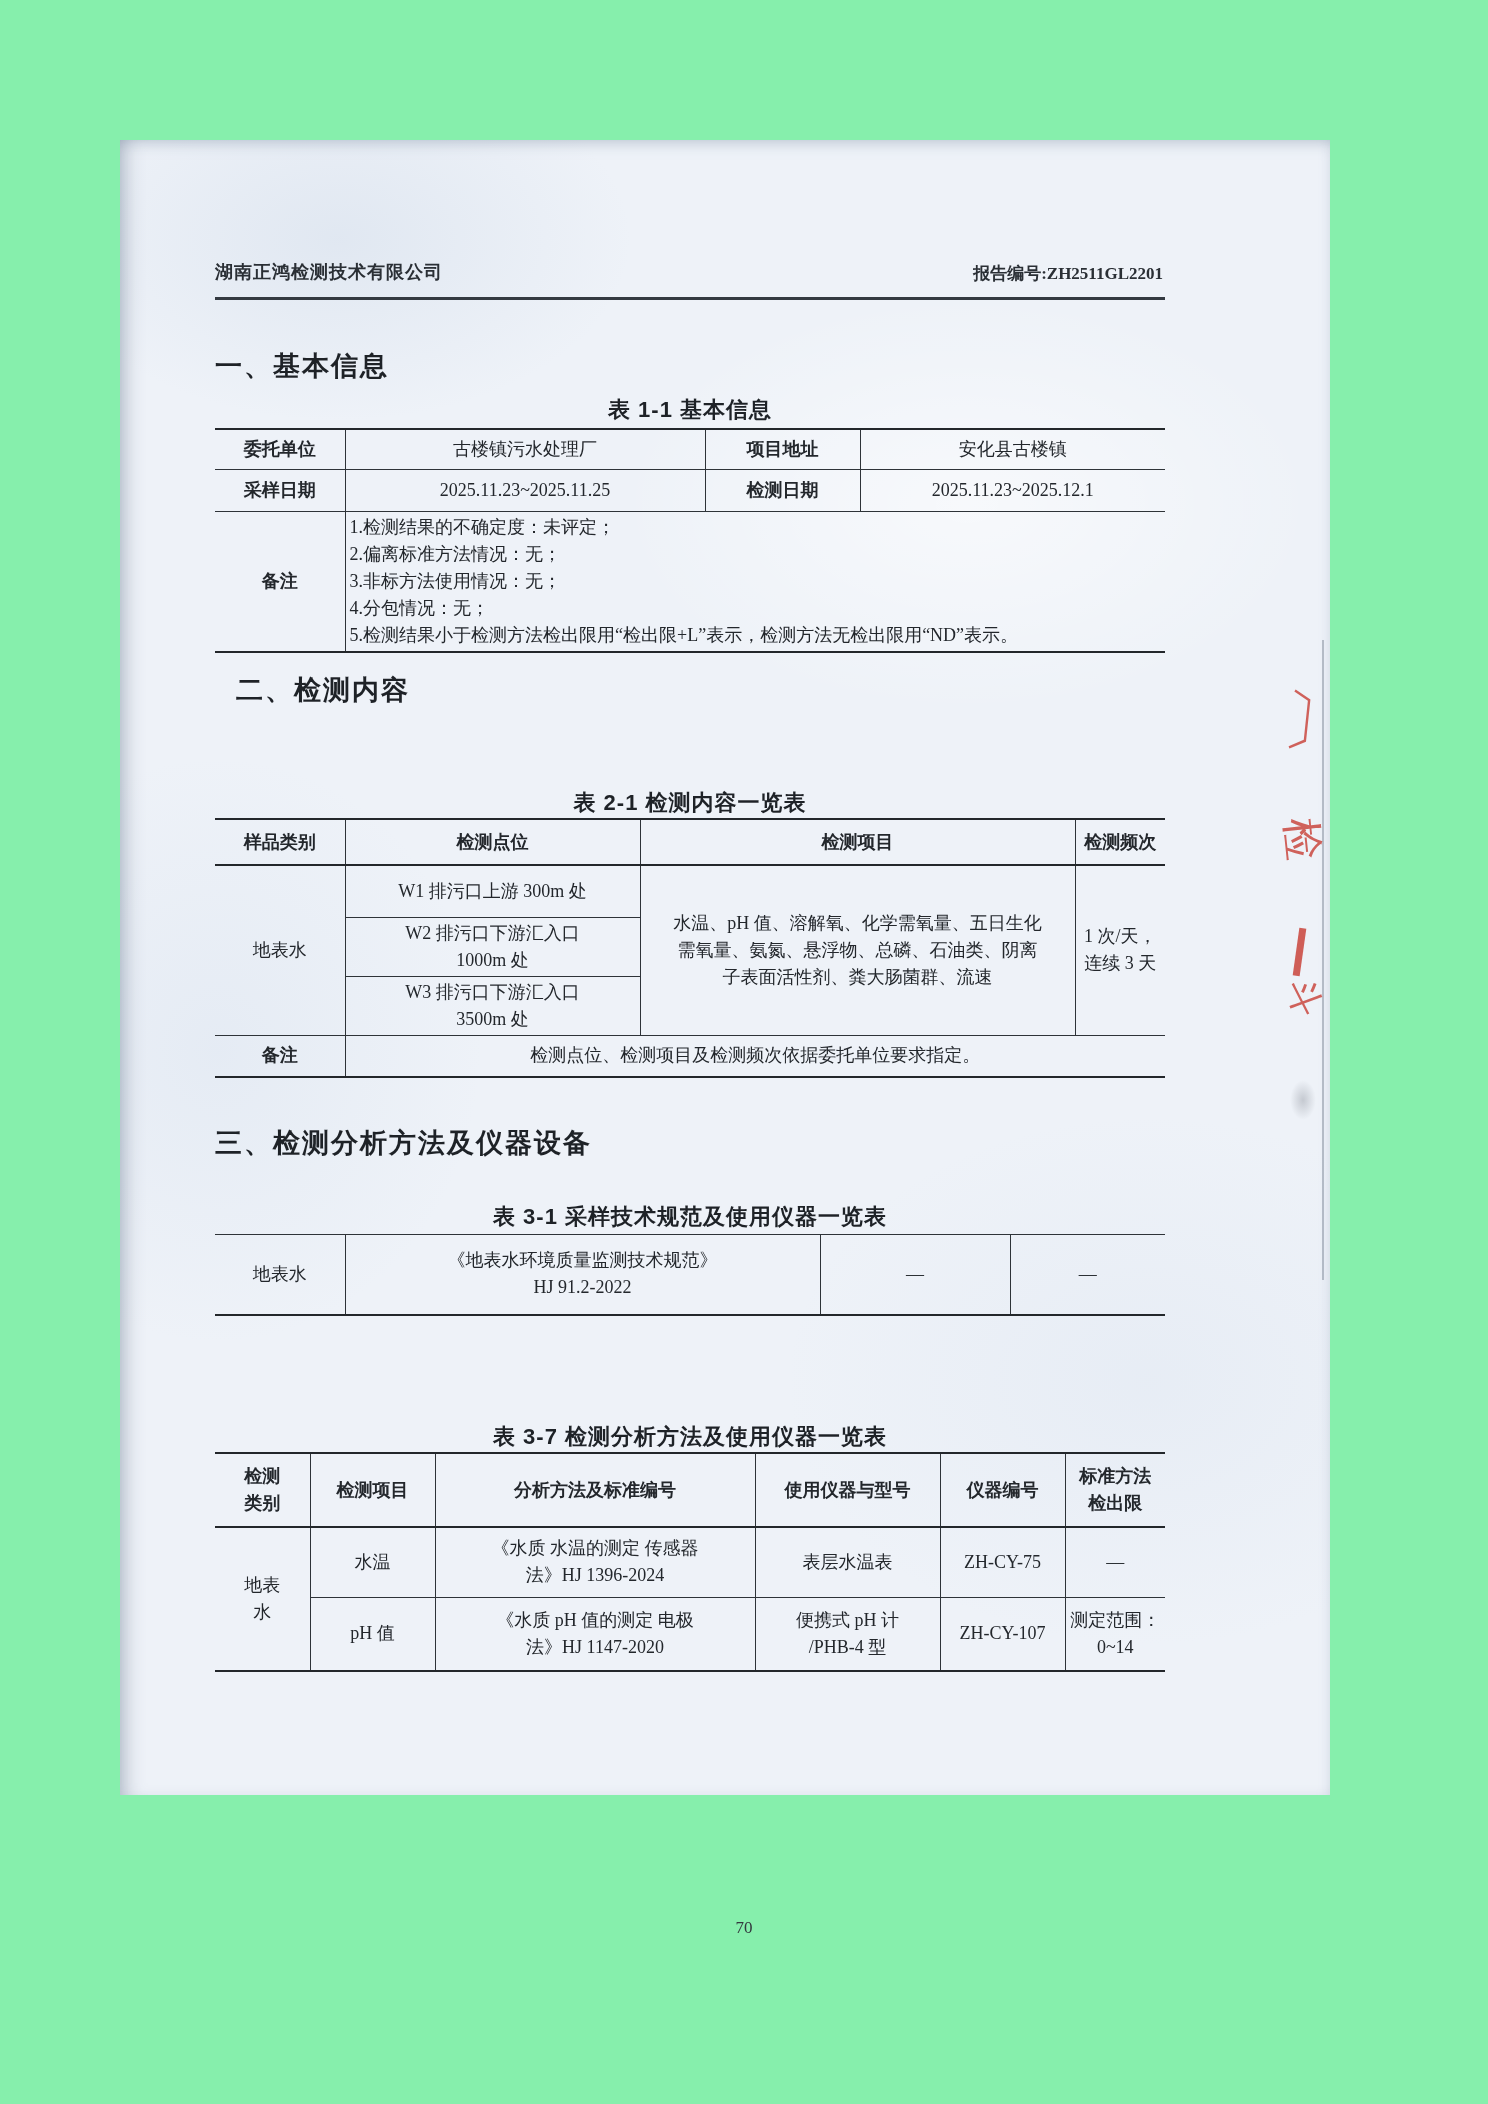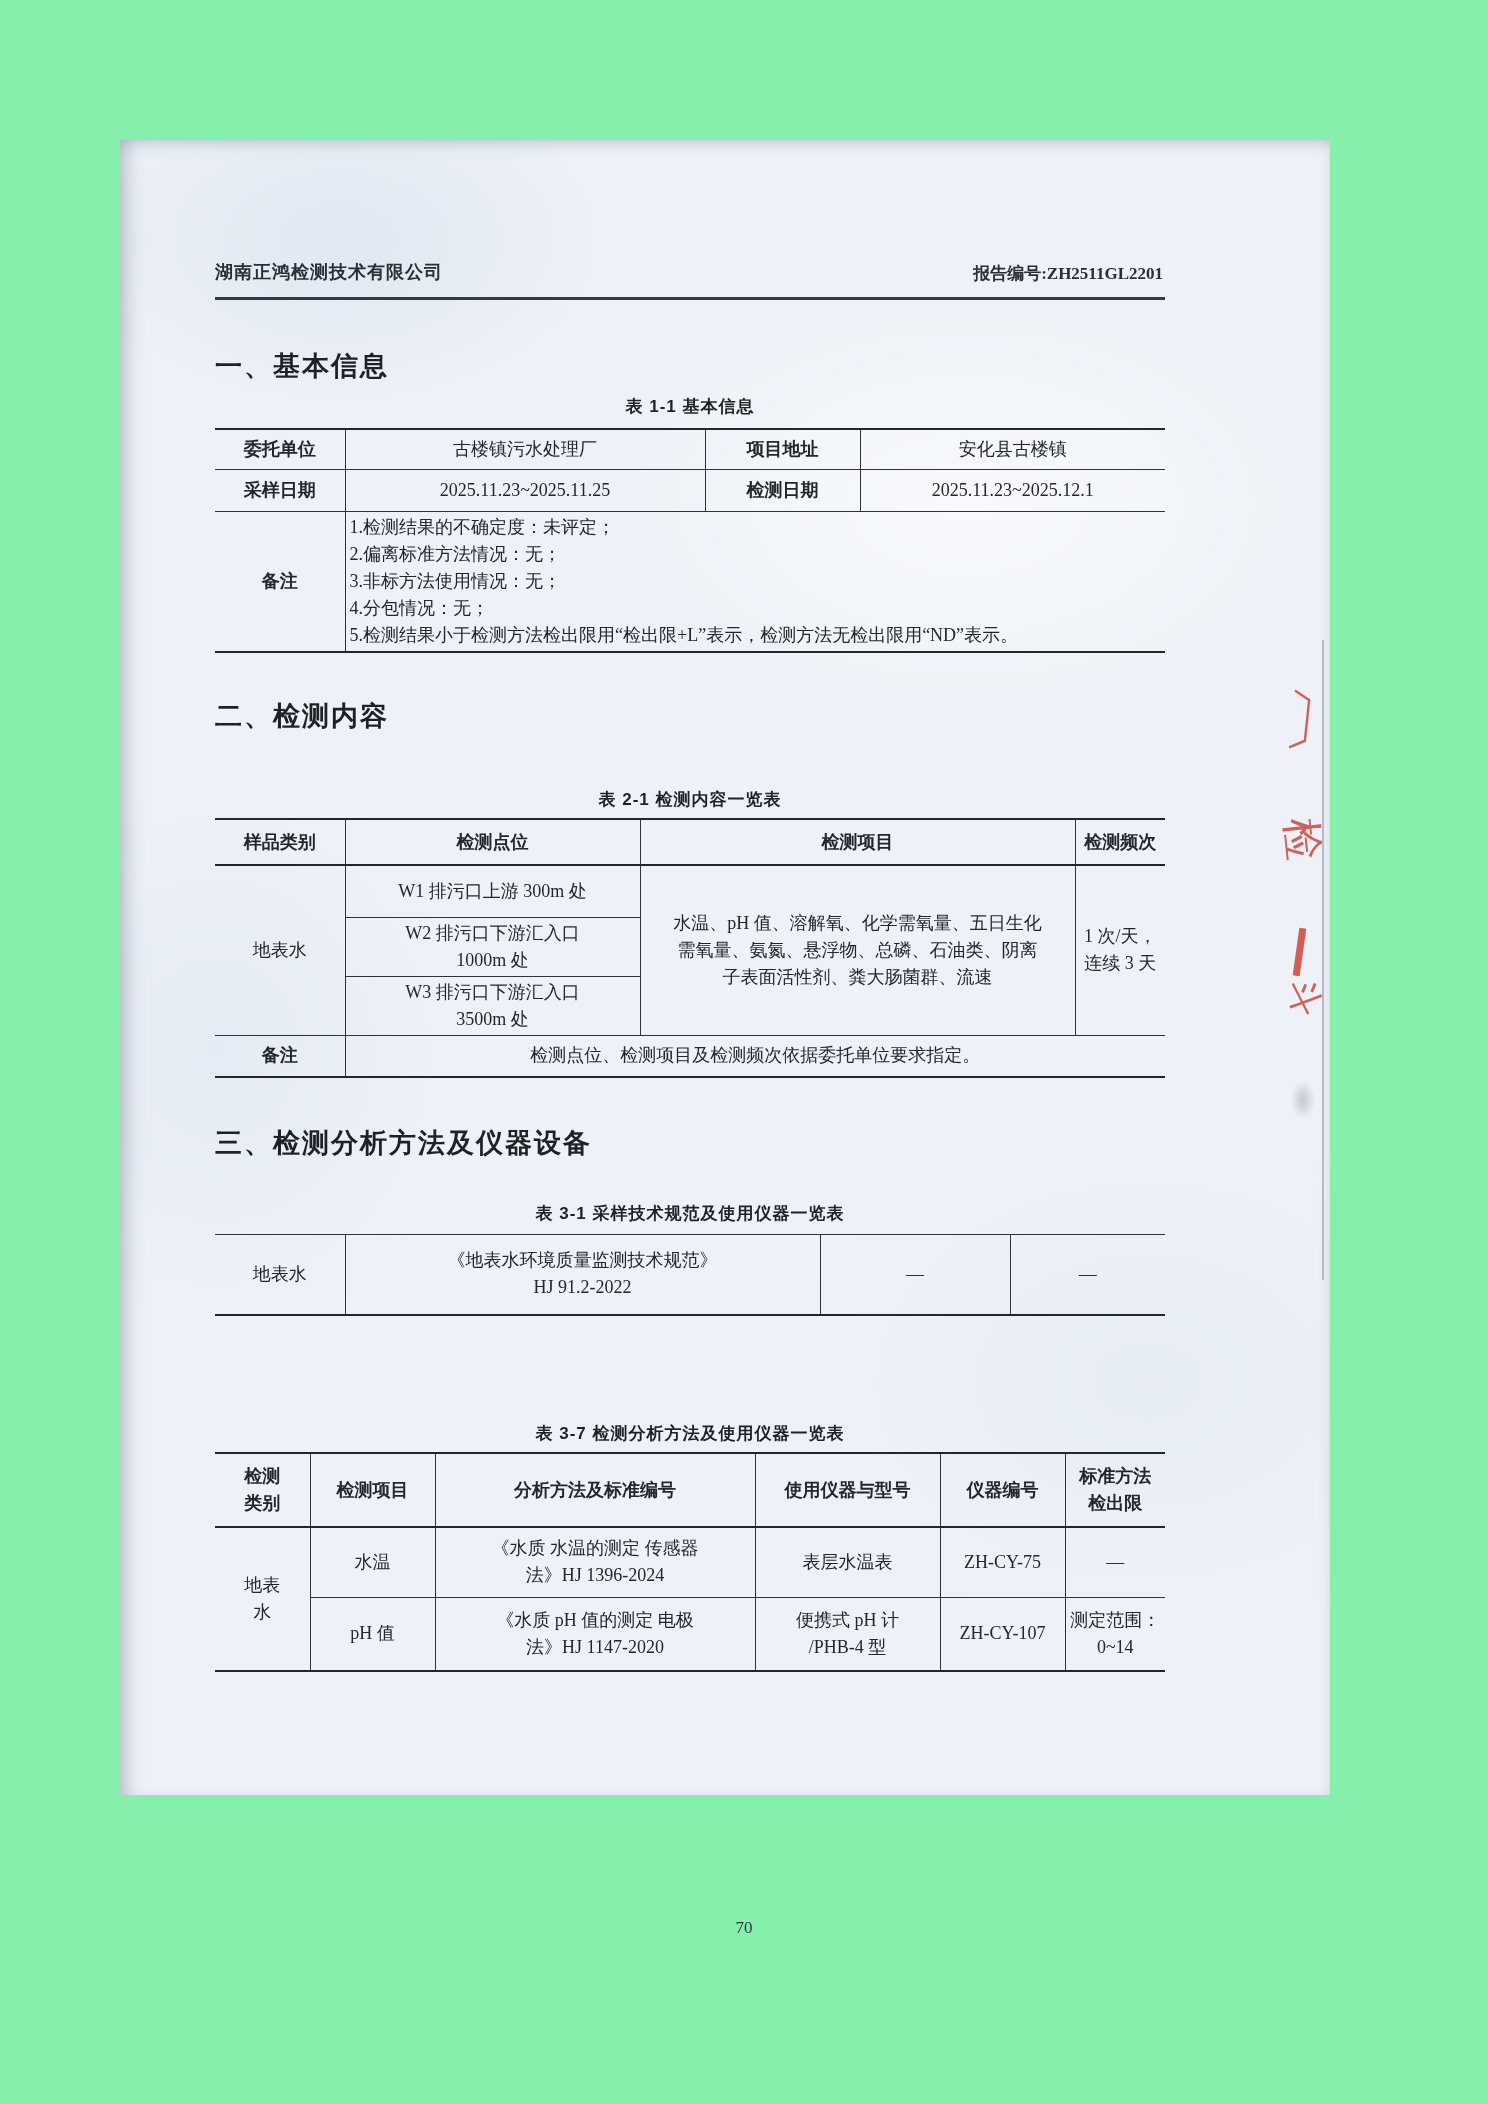--- a/index.html
+++ b/index.html
@@ -28,21 +28,21 @@
   }
   .hdr-company{position:absolute;left:95px;top:120px;font-size:18px;letter-spacing:1px;font-weight:bold;color:#2a2f35;}
   .hdr-report{position:absolute;right:167px;top:122px;font-size:17px;font-weight:bold;color:#2a2f35;}
   .hdr-rule{position:absolute;left:95px;top:157px;width:950px;height:3px;background:#343a41;}
   .sec-title{
     position:absolute;left:95px;font-size:27px;font-weight:bold;letter-spacing:2px;
     font-family:"Liberation Sans","DejaVu Sans",sans-serif;color:#1e2227;
   }
   .tbl-caption{
     position:absolute;left:95px;width:950px;text-align:center;
-    font-size:17px;font-weight:bold;letter-spacing:1px;
+    font-size:22px;font-weight:bold;letter-spacing:1px;
     font-family:"Liberation Sans","DejaVu Sans",sans-serif;color:#1e2227;
   }
   table.doc{
     position:absolute;left:95px;border-collapse:collapse;table-layout:fixed;
     font-size:18px;color:#23272c;
   }
   table.doc td{
     border:1.4px solid #2e3338;text-align:center;vertical-align:middle;
     padding:2px 4px;line-height:27px;font-family:Liberation Serif, serif;
   }
@@ -113,21 +113,21 @@
           <div>1.检测结果的不确定度：未评定；</div>
           <div>2.偏离标准方法情况：无；</div>
           <div>3.非标方法使用情况：无；</div>
           <div>4.分包情况：无；</div>
           <div>5.检测结果小于检测方法检出限用“检出限+L”表示，检测方法无检出限用“ND”表示。</div>
         </td>
       </tr>
     </tbody>
       </table>
 
-    <div class="sec-title" style="top:558px;">二、检测内容</div>
+    <div class="sec-title" style="top:532px;margin-left:21px;">二、检测内容</div>
     <div class="tbl-caption" style="top:648px;">表 2-1  检测内容一览表</div>
 
     <table class="doc" style="top:678px;width:950px;">
       <colgroup>
           <col style="width:130px">
           <col style="width:295px">
           <col style="width:435px">
           <col style="width:90px">
         </colgroup>
       <tbody>

